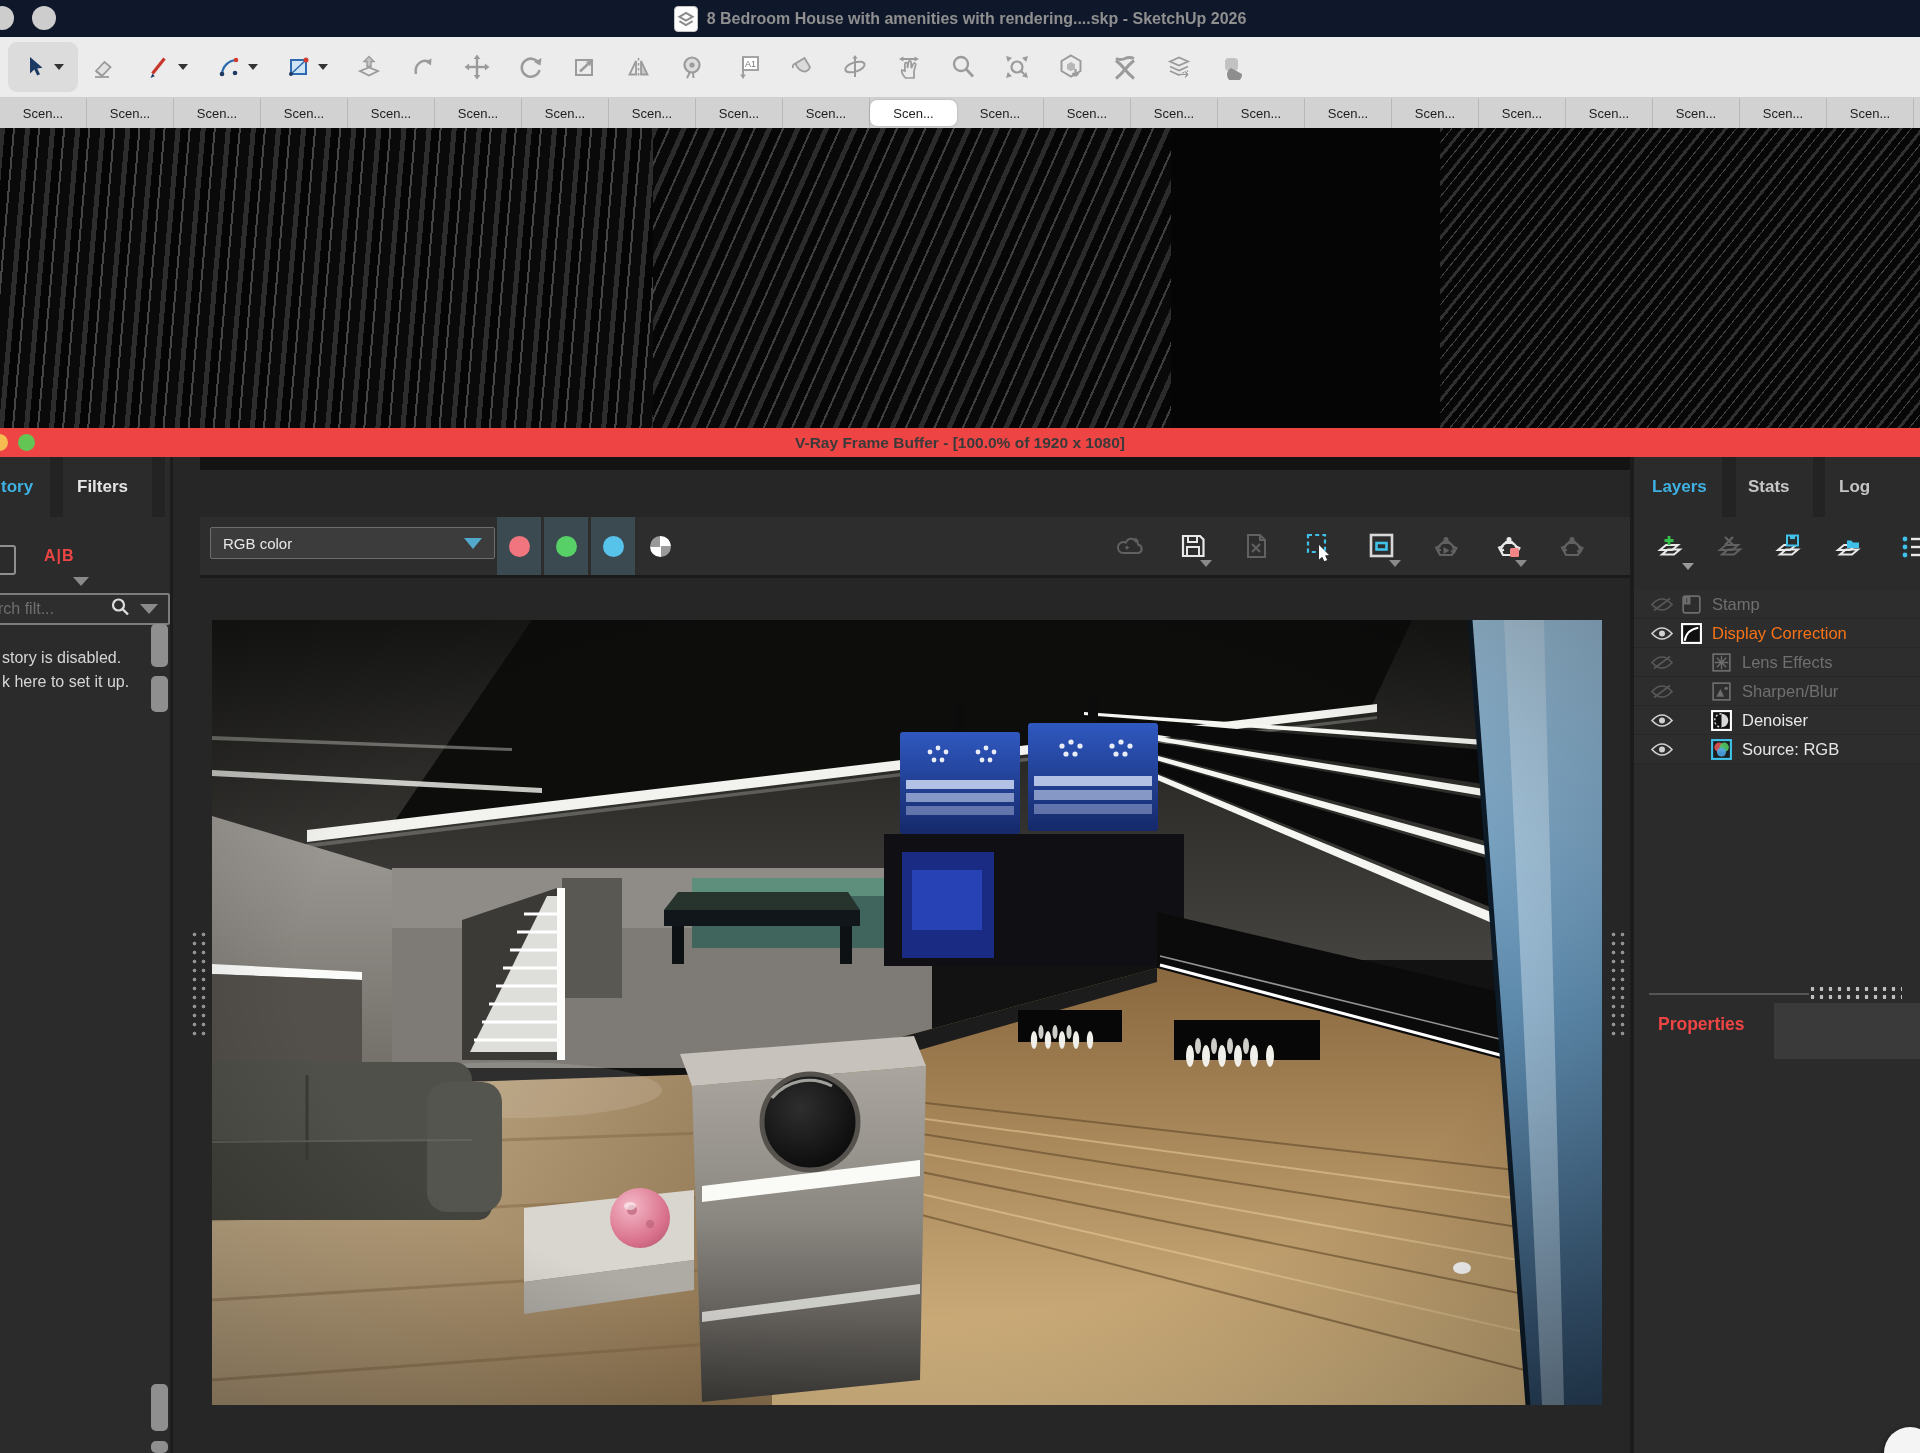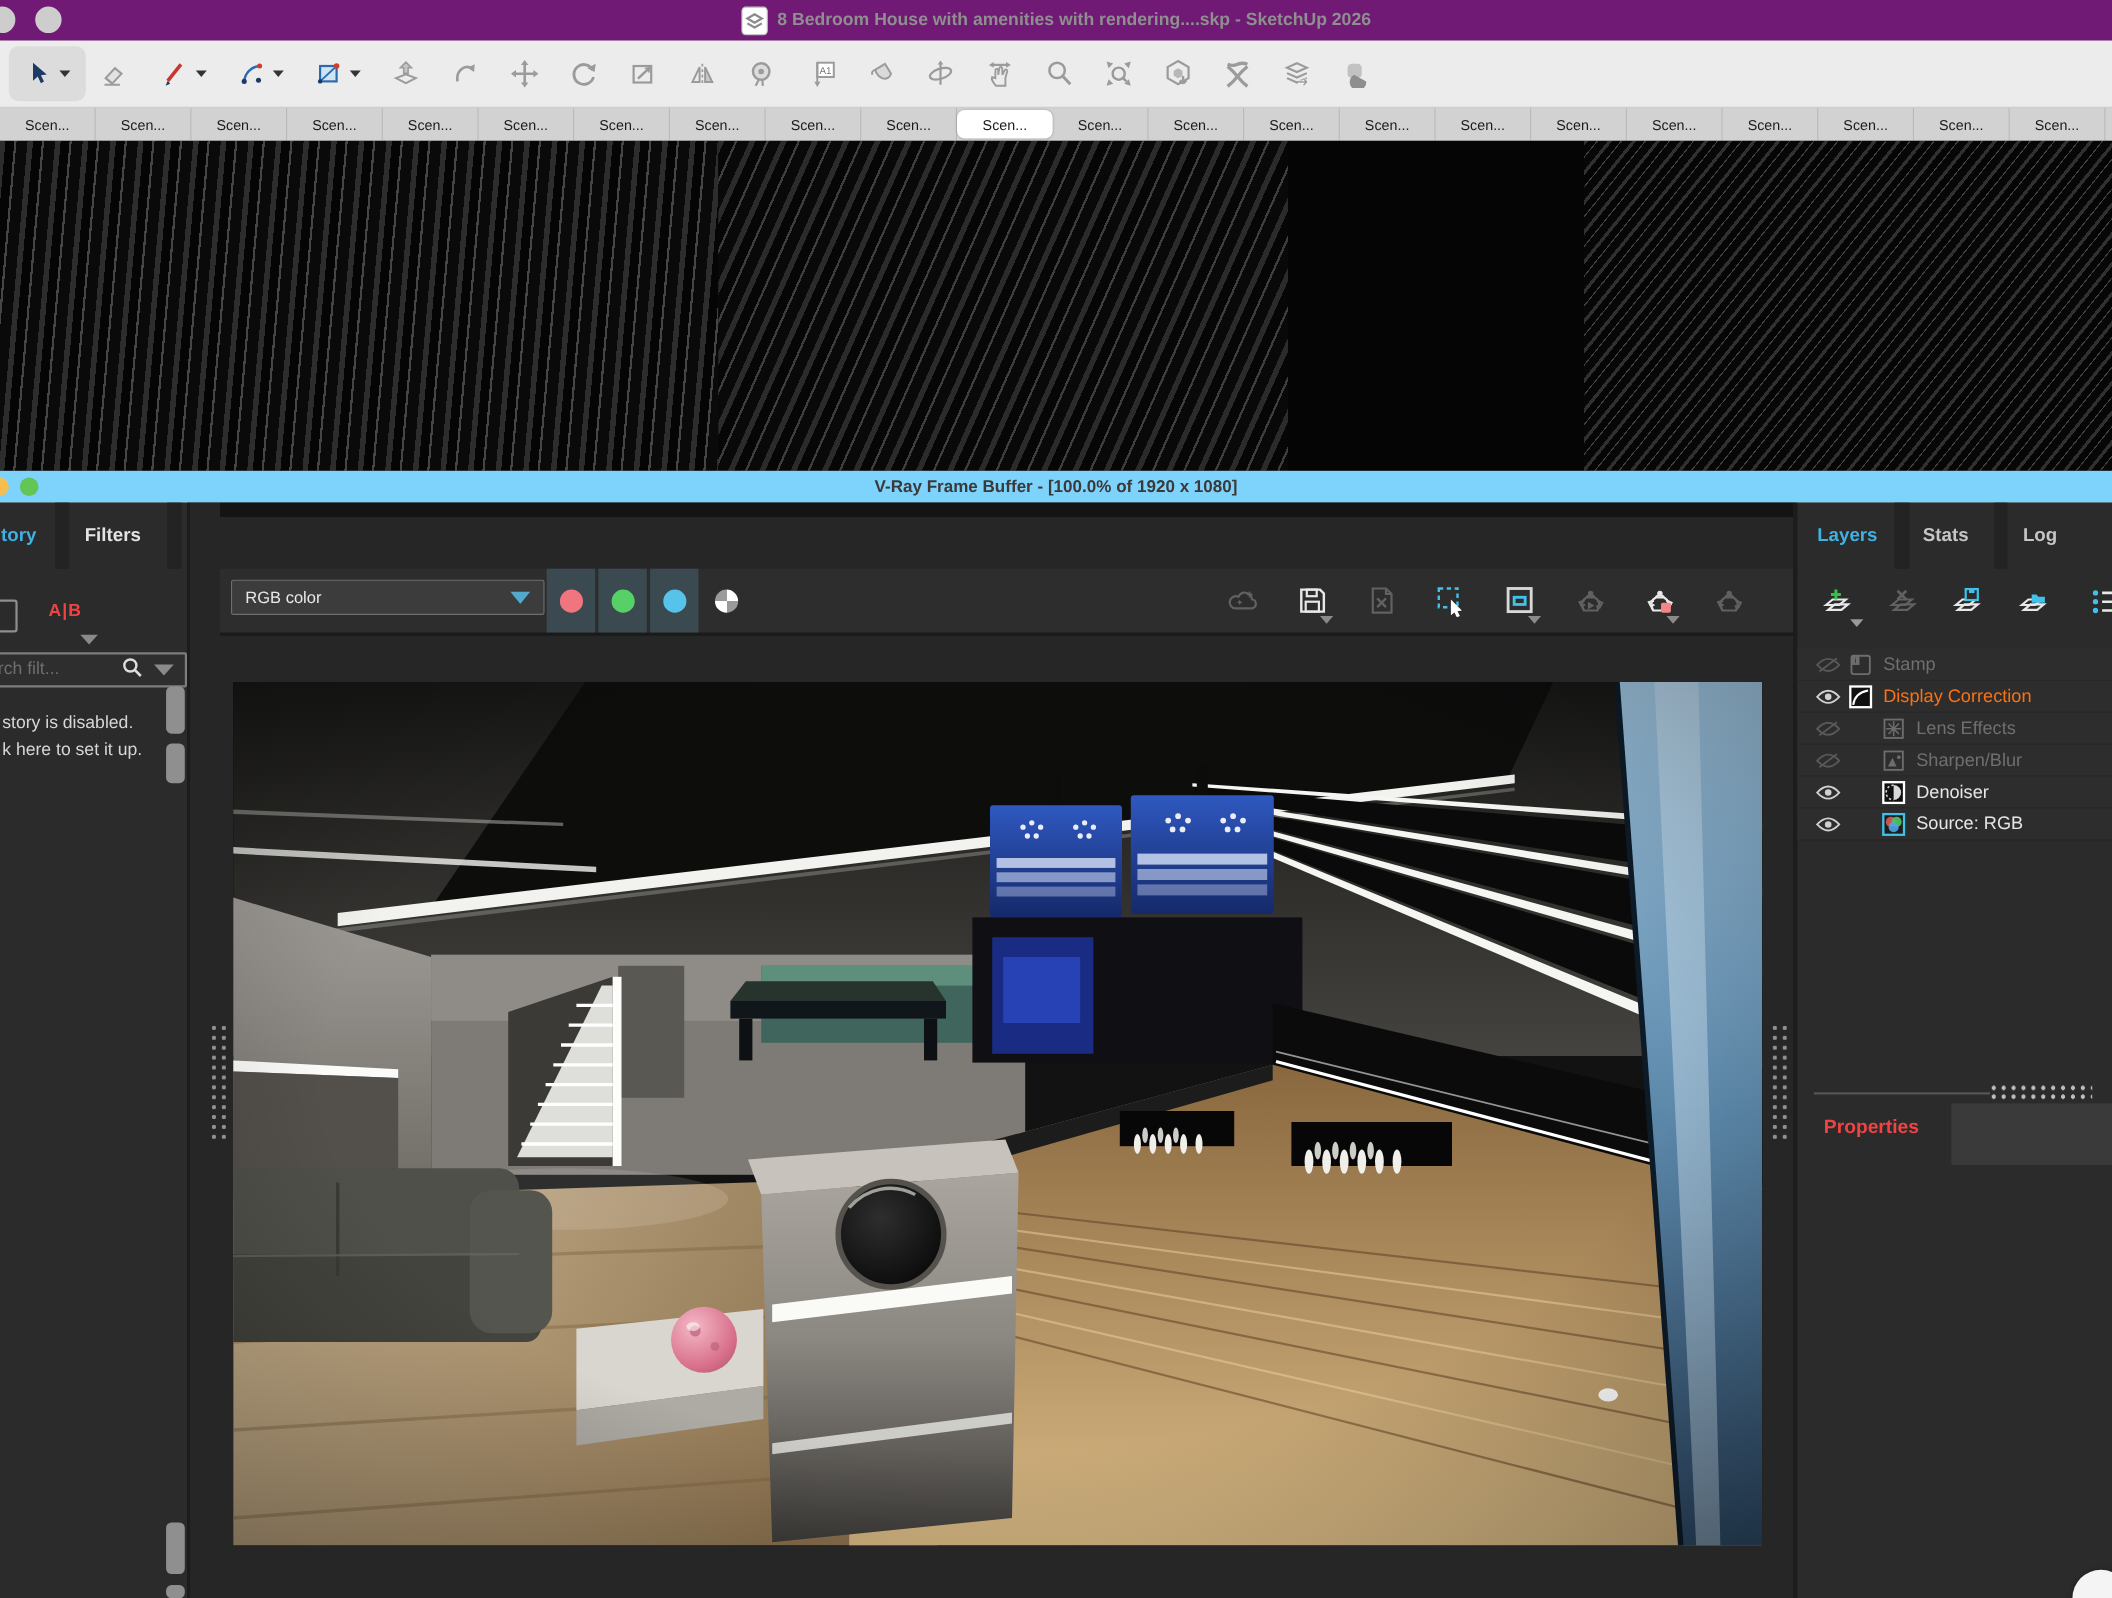--- a/index.html
+++ b/index.html
@@ -2,21 +2,21 @@
 <html><head>
 <meta charset="utf-8">
 <style>
   html,body{margin:0;padding:0;}
   body{
     width:1920px;height:1453px;position:relative;overflow:hidden;
     font-family:"Liberation Sans","DejaVu Sans",sans-serif;
     background:#282828;-webkit-font-smoothing:antialiased;
   }
   
-  .mac-titlebar{position:absolute;left:0;top:0;width:1920px;height:37px;background:#701a75;border-bottom:1px solid #d6d6d6;}
+  .mac-titlebar{position:absolute;left:0;top:0;width:1920px;height:37px;background:#0f172a;border-bottom:1px solid #d6d6d6;}
   .win-circle{position:absolute;top:6px;width:24px;height:24px;border-radius:50%;background:#cdcdcd;}
   .app-title{position:absolute;left:0;right:0;top:0;height:37px;display:flex;align-items:center;justify-content:center;gap:9px;
     color:#8f8f8f;font-weight:bold;font-size:16px;}
   .sk-logo{width:22px;height:24px;background:#fdfdfd;border:1px solid #c4c4c4;border-radius:4px;display:flex;align-items:center;justify-content:center;}
   .sk-toolbar{position:absolute;left:0;top:37px;width:1920px;height:61px;background:#ececec;border-bottom:1px solid #cfcfcf;
     display:flex;align-items:center;padding-left:8px;box-sizing:border-box;}
   .sk-tool{display:flex;align-items:center;justify-content:center;gap:4px;height:50px;padding:0 14px;border-radius:9px;flex:0 0 auto;}
   .sk-tool.active{background:#dcdcdc;}
   .sk-ic{width:26px;height:26px;display:block;}
   .sk-ic svg{width:26px;height:26px;display:block;}
@@ -28,21 +28,21 @@
     border-right:1px solid #b9b9b9;box-sizing:border-box;}
   .scene-tab.active{background:#ffffff;border-radius:7px;border-right:none;margin:2px 0;box-shadow:0 0 2px rgba(0,0,0,.25);}
   
   .viewport{position:absolute;left:0;top:128px;width:1920px;height:300px;background:#040404;overflow:hidden;}
   .vp{position:absolute;top:0;bottom:0;}
   .vpA{left:0;width:34%;background:repeating-linear-gradient(95deg,#2d2d2d 0 5px,#050505 5px 13px,#454545 13px 15px,#0a0a0a 15px 25px);}
   .vpB{left:34%;width:27%;background:repeating-linear-gradient(114deg,#2b2b2b 0 5px,#060606 5px 14px,#3e3e3e 14px 16px,#090909 16px 26px);}
   .vpC{left:61%;width:14%;background:#050505;}
   .vpD{left:75%;width:25%;background:repeating-linear-gradient(129deg,#303030 0 3px,#050505 3px 9px,#404040 9px 10px,#070707 10px 17px);}
   
-  .vfb-titlebar{position:absolute;left:0;top:428px;width:1920px;height:29px;background:#7dd3fc;border-bottom:1px solid #c9c9c9;}
+  .vfb-titlebar{position:absolute;left:0;top:428px;width:1920px;height:29px;background:#ef4444;border-bottom:1px solid #c9c9c9;}
   .traffic{position:absolute;top:6px;width:17px;height:17px;border-radius:50%;}
   .vfb-title{position:absolute;left:0;right:0;top:0;height:29px;display:flex;align-items:center;justify-content:center;
     font-size:15.5px;font-weight:bold;color:#3a3a3a;}
   .vfb-body{position:absolute;left:0;top:457px;width:1920px;height:996px;background:#282828;}
   
   .lpanel{position:absolute;left:0;top:0;width:200px;height:996px;background:#2b2b2b;}
   .lp-tabsep{position:absolute;top:0;height:60px;background:#232323;}
   .lp-tab{position:absolute;top:0;height:60px;display:flex;align-items:center;font-size:17px;font-weight:bold;}
   .lp-search{position:absolute;left:-18px;top:136px;width:184px;height:28px;background:#2e2e2e;border:2px solid #7d7d7d;border-radius:2px;
     display:flex;align-items:center;}

